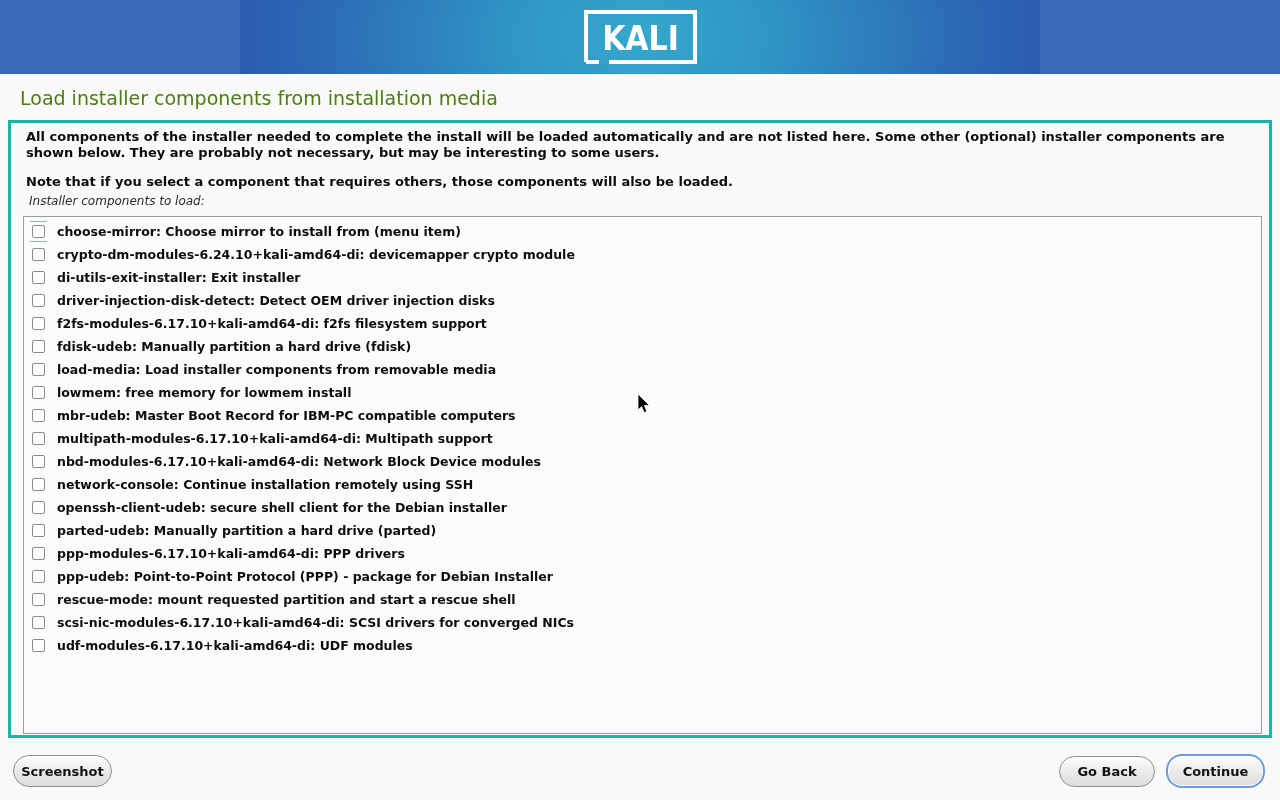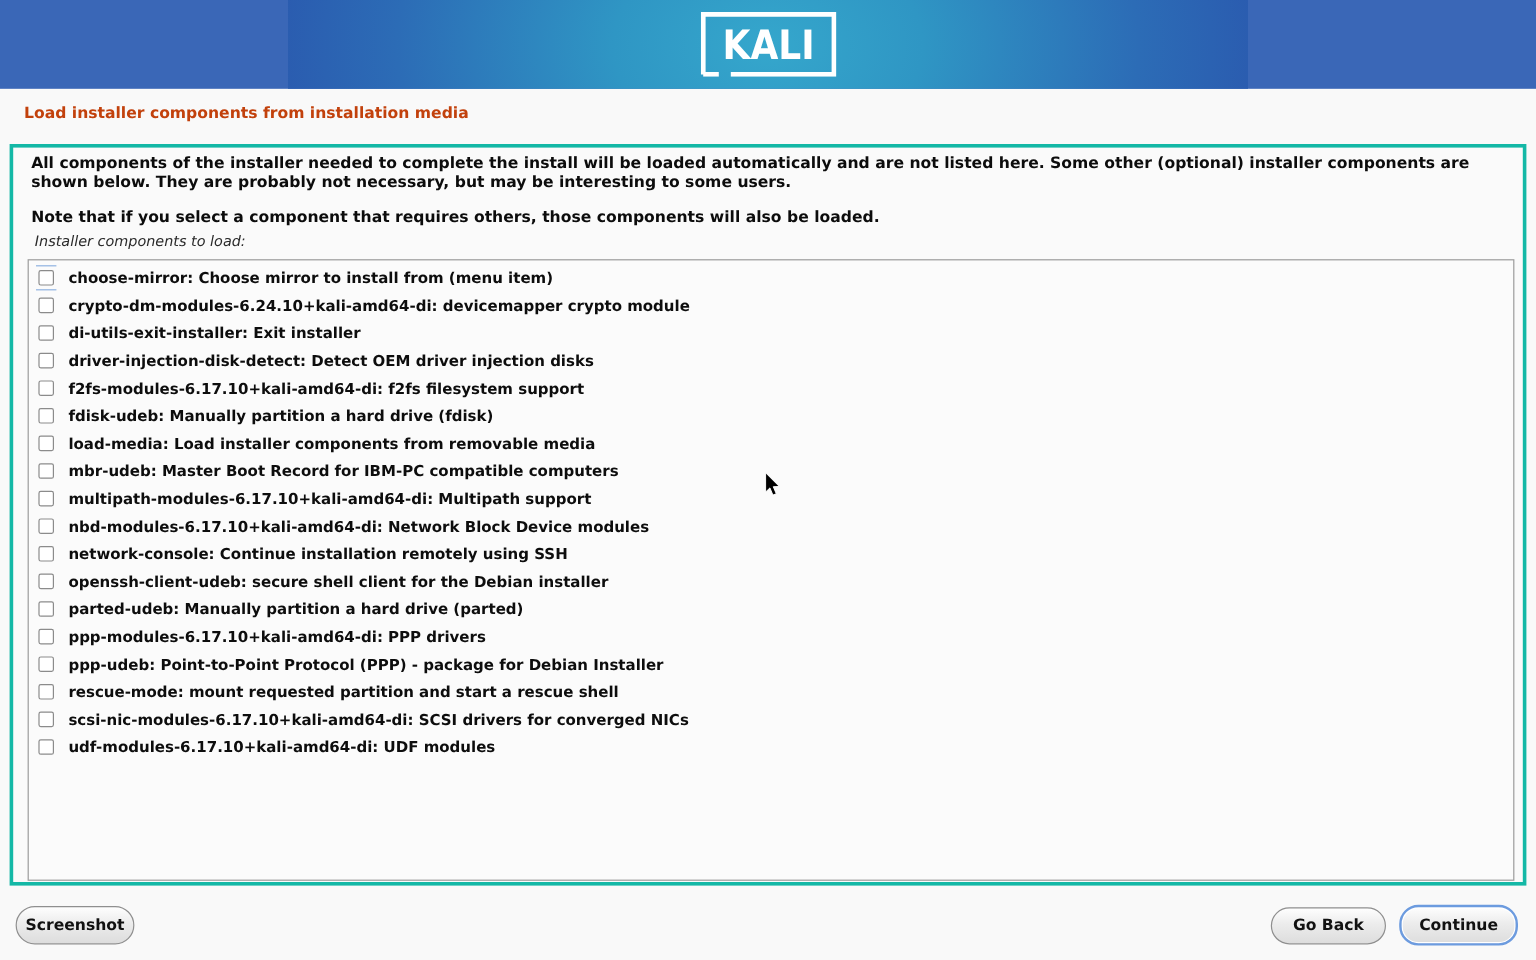--- a/index.html
+++ b/index.html
@@ -29,21 +29,21 @@
     position:absolute; left:0; top:0; width:113px; height:54px;
     display:flex; align-items:center; justify-content:center;
     color:#ffffff; font-weight:bold; font-size:30px;
     letter-spacing:0px; transform:scaleY(1.12);
     padding-top:2px;
   }
 
   
   .page-title {
     position:absolute; left:20px; top:87px;
-    font-size:13px; font-weight:bold; color:#c2410c;
+    font-size:19px; font-weight:normal; color:#4d7c0f;
   }
   .content-box {
     position:absolute; left:8px; top:120px; width:1264px; height:618px;
     border:3px solid #14b8a6; background:#fafafa;
   }
   .intro-para {
     position:absolute; left:15px; top:6px; width:1214px;
     font-size:13px; font-weight:bold; line-height:15.5px; color:#0c0c0c;
   }
   .note-para {
@@ -167,20 +167,26 @@
     <span class="component-label">fdisk-udeb: Manually partition a hard drive (fdisk)</span>
   </div>
 
   <div class="component-row">
     <span class="checkbox-wrap">
       <span class="checkbox"></span>
     </span>
     <span class="component-label">load-media: Load installer components from removable media</span>
   </div>
 
+  <div class="component-row">
+    <span class="checkbox-wrap">
+      <span class="checkbox"></span>
+    </span>
+    <span class="component-label">lowmem: free memory for lowmem install</span>
+  </div>
 
   <div class="component-row">
     <span class="checkbox-wrap">
       <span class="checkbox"></span>
     </span>
     <span class="component-label">mbr-udeb: Master Boot Record for IBM-PC compatible computers</span>
   </div>
 
   <div class="component-row">
     <span class="checkbox-wrap">

